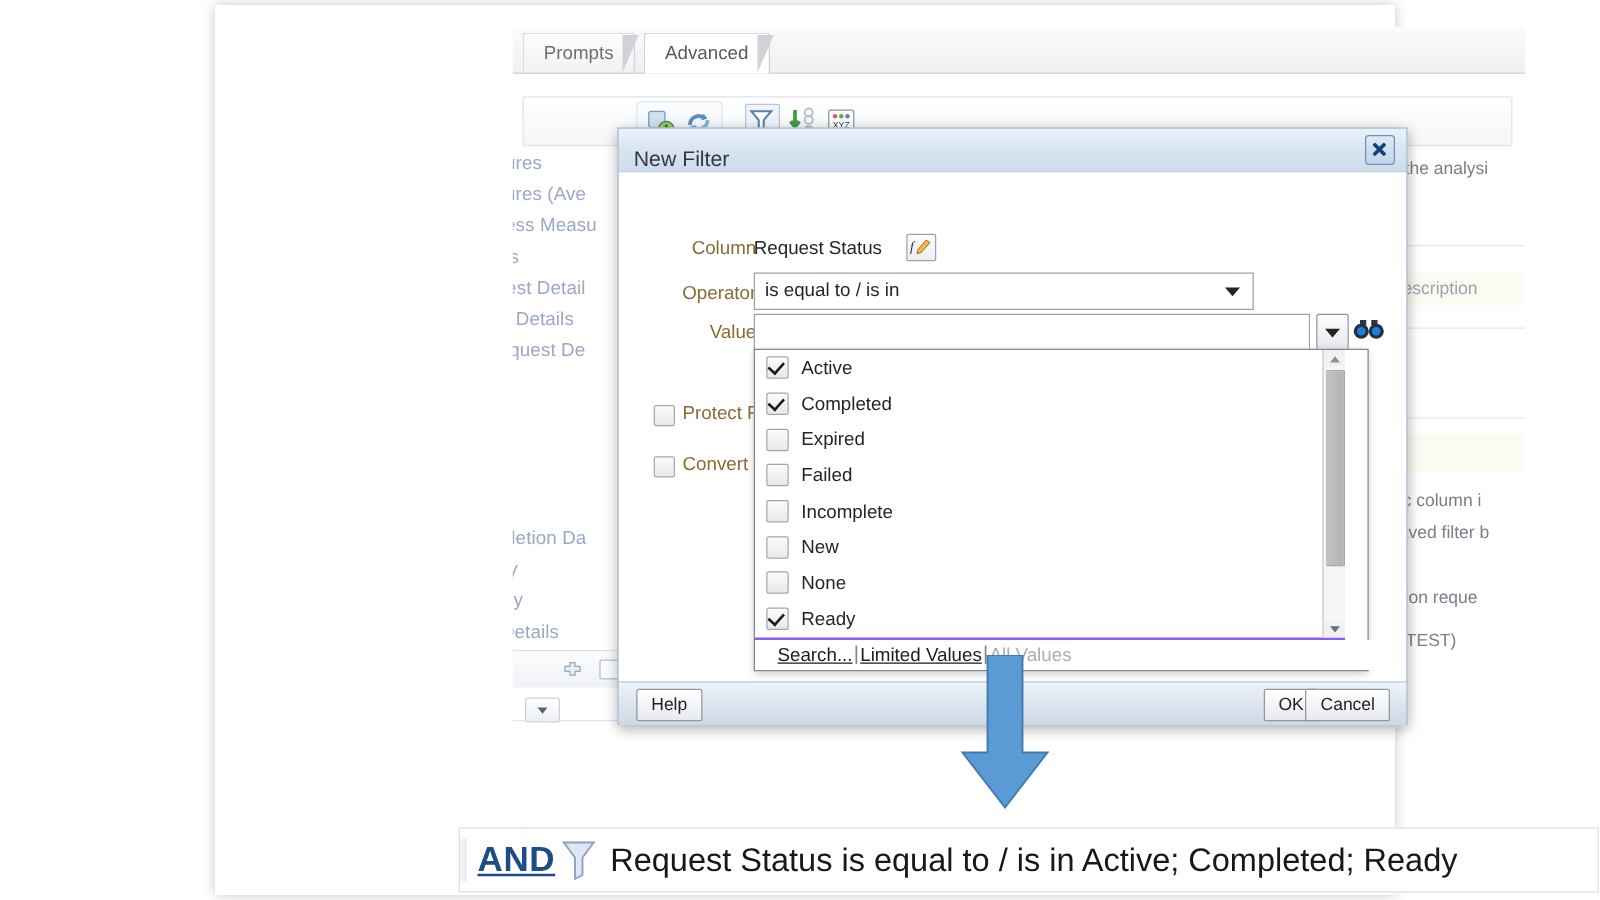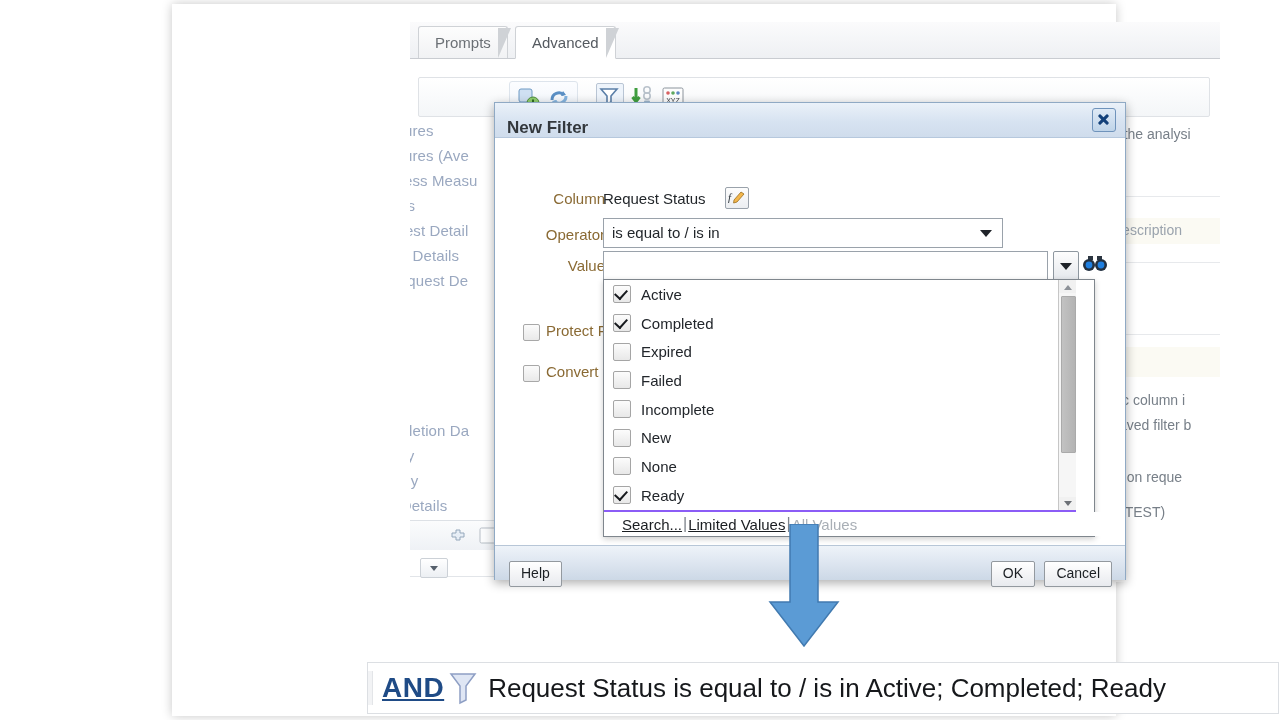--- a/index.html
+++ b/index.html
@@ -103,21 +103,21 @@
     background:#ffffff;
     border:1px solid #8fa9c4;
     box-shadow:0 3px 10px rgba(0,0,0,0.33);
   }
   .dlg-title{
     position:relative;height:34px;
     background:linear-gradient(#eaf1f9,#d7e3f1 55%,#cfdcec);
     border-bottom:1px solid #b6c8dd;
   }
   .dlg-title .t{
-    position:absolute;left:12px;top:15px;font-size:17px;font-weight:bold;color:#33383d;
+    position:absolute;left:12px;top:15px;font-size:17px;font-weight:normal;color:#33383d;
   }
   .dlg-close{
     position:absolute;right:9px;top:5px;width:22px;height:22px;
     background:linear-gradient(#dfeaf6,#bfd4e9);
     border:1px solid #6f93bb;border-radius:3px;cursor:pointer;
   }
   .dlg-close:before,.dlg-close:after{
     content:"";position:absolute;left:4px;top:9px;width:13px;height:3px;background:#13417a;border-radius:1px;
   }
   .dlg-close:before{transform:rotate(45deg);}
@@ -223,24 +223,24 @@
   
   .dlg-foot{
     position:relative;height:34px;
     background:linear-gradient(#eef3f9,#dae3ee 60%,#ccd8e6);
     border-top:1px solid #b7c6d7;
   }
   .btn{
     position:absolute;top:5px;height:24px;line-height:22px;
     padding:0 11px;font-size:14px;color:#1c2024;
     background:linear-gradient(#ffffff,#e8eaee);
-    border:1px solid #93999f;border-radius:2px;cursor:pointer;margin-top:10px;
+    border:1px solid #93999f;border-radius:2px;cursor:pointer;
   }
   .btn-help{left:14px;}
-  .btn-ok{right:90px;text-align:center;}
+  .btn-ok{right:70px;text-align:center;}
   .btn-cancel{right:13px;}
 
   
   .annot-arrow{position:absolute;left:592px;top:520px;width:80px;height:124px;}
 
   
   .filterbar{
     position:absolute;left:195px;top:658px;width:910px;height:50px;
     background:#ffffff;border:1px solid #dcdfe3;
     display:flex;align-items:center;

